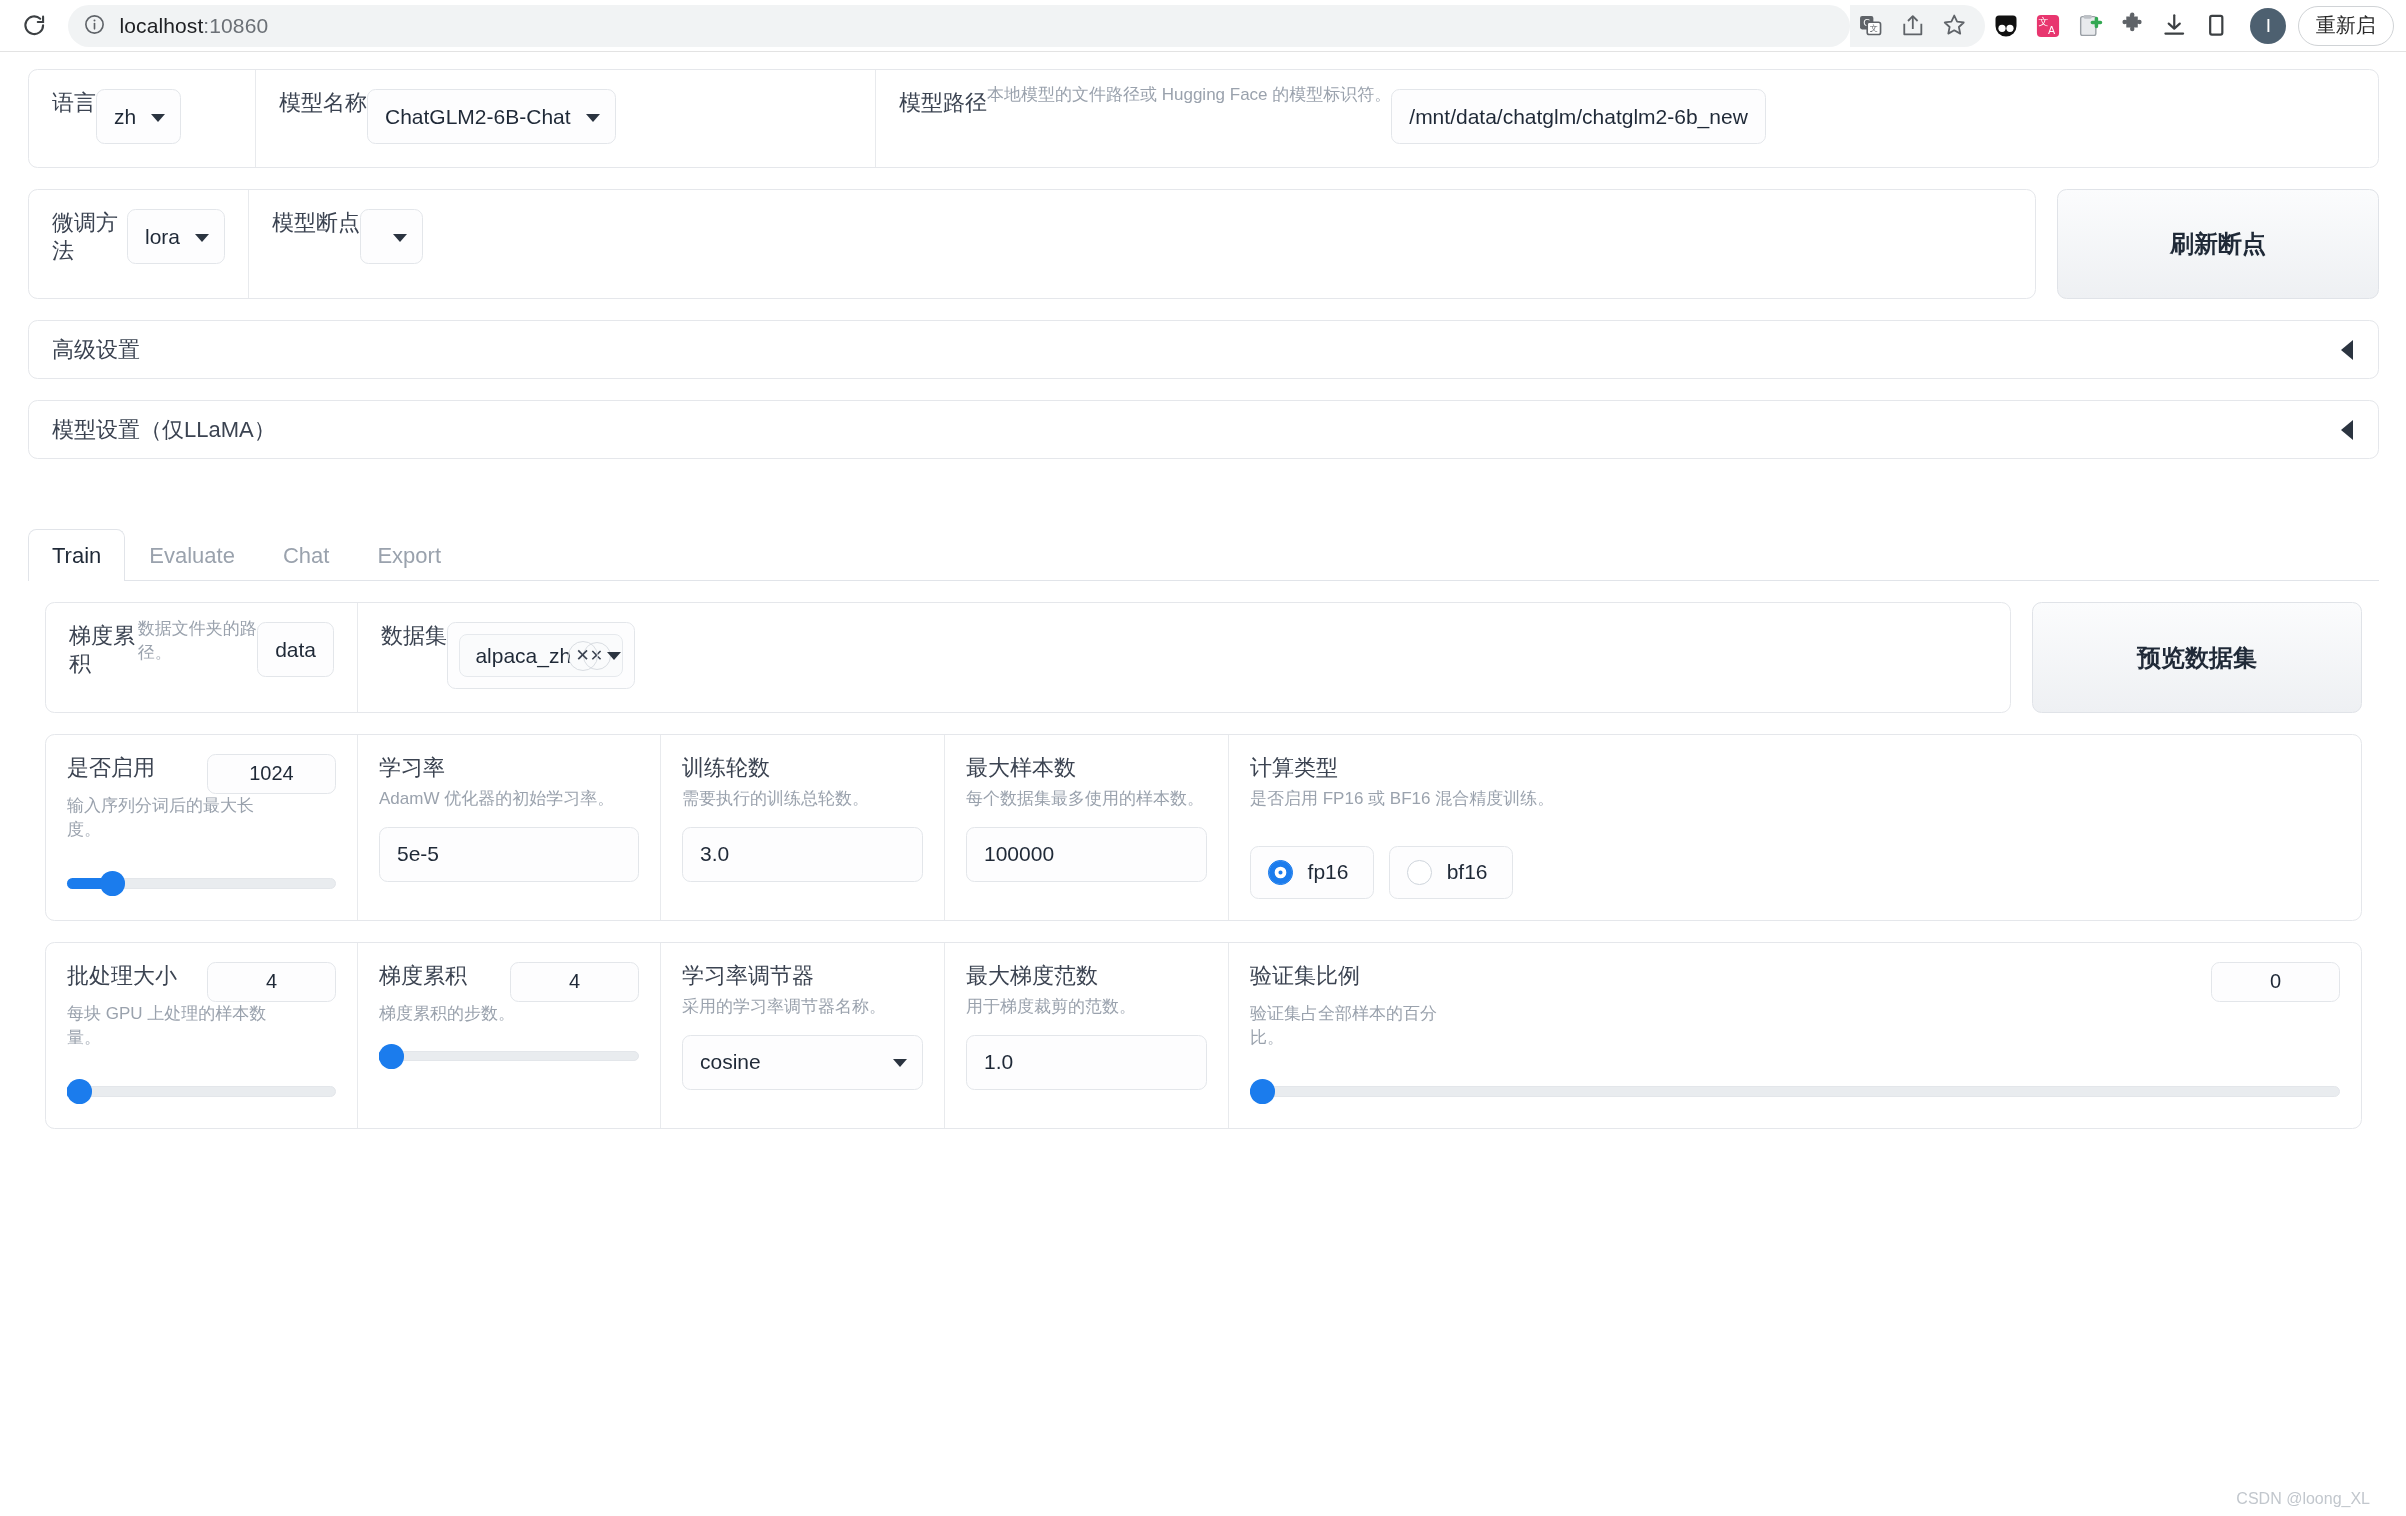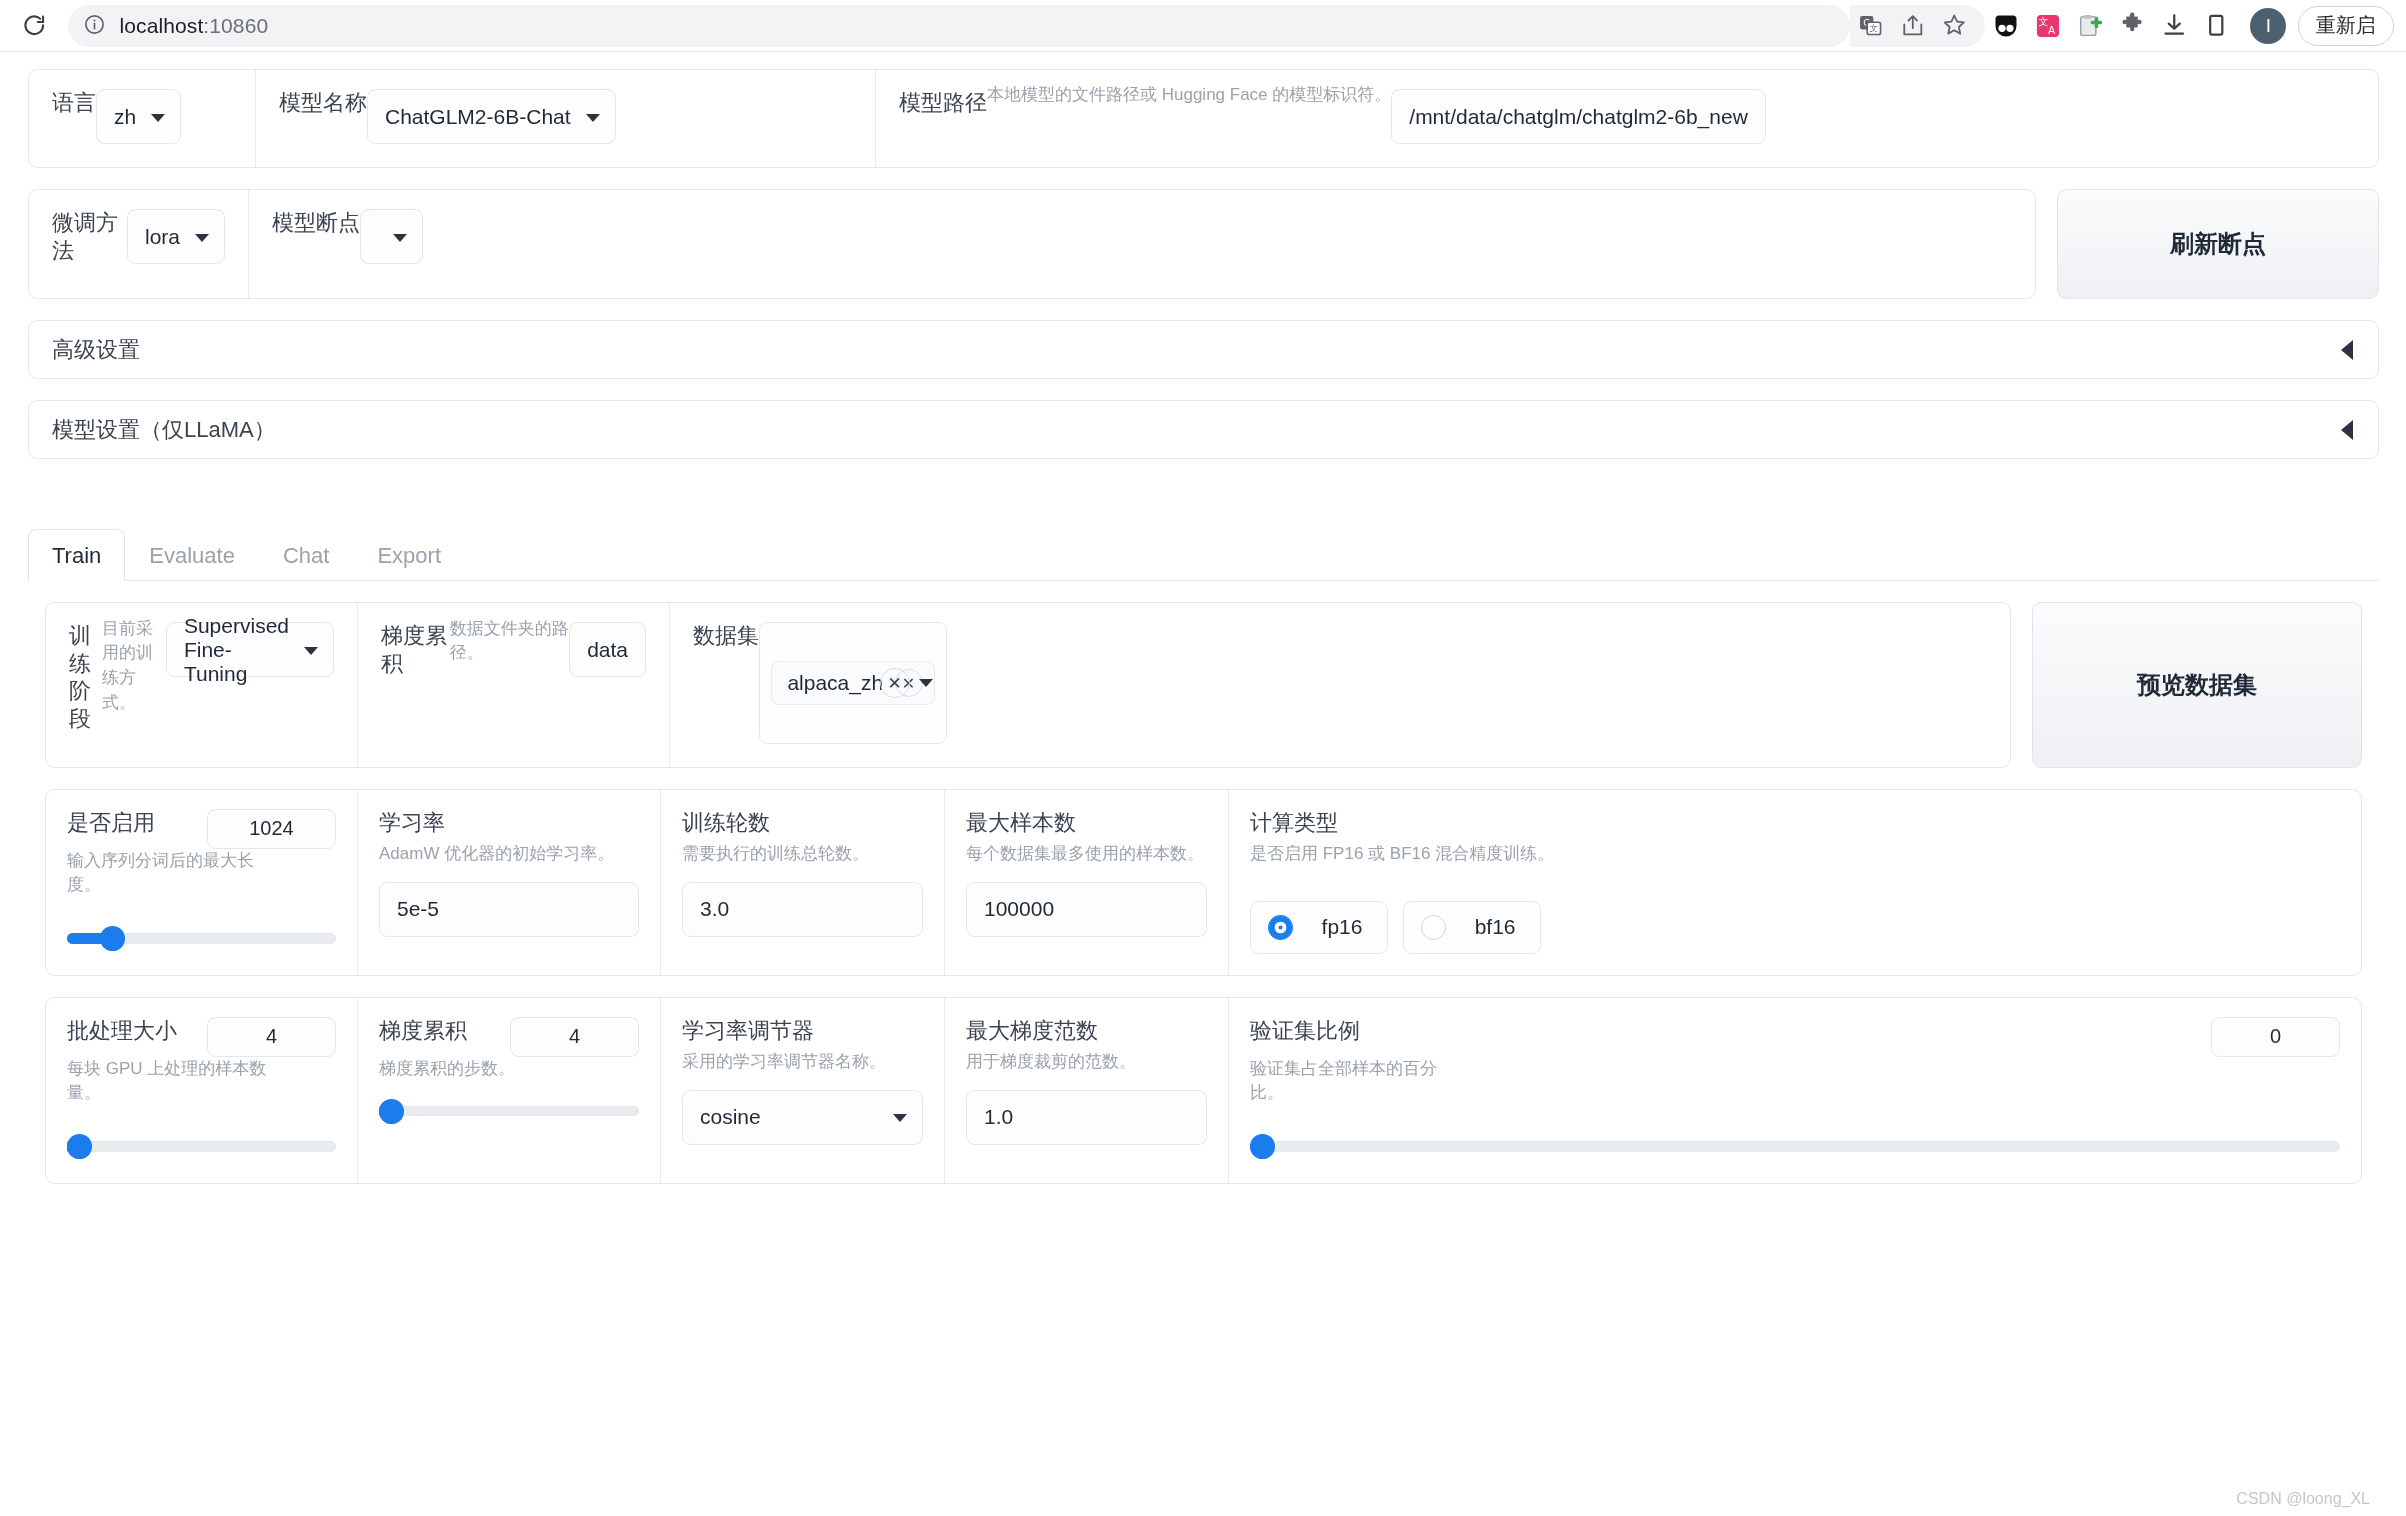--- a/index.html
+++ b/index.html
@@ -259,21 +259,21 @@
   .fill { position:absolute; left:0; top:11.4px; height:10.4px; background:#1b7ced; border-radius:5.7px; }
   .thumb {
     position:absolute; top:4.7px; width:24.6px;height:24.6px;border-radius:50%;
     background:#1b7ced;
   }
 
   .radios { display:flex; gap:15px; margin-top:auto; }
   .radio {
     border:0.9px solid #e3e6ea; border-radius:8.5px; background:#fdfdfe;
     height:53px; display:flex;align-items:center; padding: 0 24.6px 0 17px;
-    font-size:21px; gap:29px;
+    font-size:21px; gap:15px;
   }
   .rdot { width:24.6px;height:24.6px;border-radius:50%; border:1.9px solid #cfd5dc; background:#fff; flex:0 0 auto; }
   .rdot.on {
     border-color:#1b7ced; background:#1b7ced;
     box-shadow: inset 0 0 0 5.7px #1b7ced, inset 0 0 0 9.5px #fff;
   }
 
   #watermark {
     position:absolute; right: 36px; bottom: 7.6px;
     font-size: 16px; color: #c2c7cd;
@@ -438,28 +438,20 @@
         <div class="tab active"><span>Train</span></div>
         <div class="tab"><span>Evaluate</span></div>
         <div class="tab"><span>Chat</span></div>
         <div class="tab"><span>Export</span></div>
       </div>
       <div id="tabs-underline"></div>
     </div>
 
     <div class="row2" style="padding:0 17px;">
       <div class="card">
-        <div class="cell" style="width:312px">
-          <div class="lbl">训练阶段</div>
-          <div class="desc">目前采用的训练方式。</div>
-          <div class="ctrl select">
-            <span>Supervised Fine-Tuning</span>
-            <span class="caret"></span>
-          </div>
-        </div>
         <div class="cell" style="width:312px">
           <div class="lbl">梯度累积</div>
           <div class="desc">数据文件夹的路径。</div>
           <div class="ctrl">
             <span>data</span>
           </div>
         </div>
         <div class="cell" style="flex:1 1 auto">
           <div class="lbl">数据集</div>
           <div class="multiselect">

